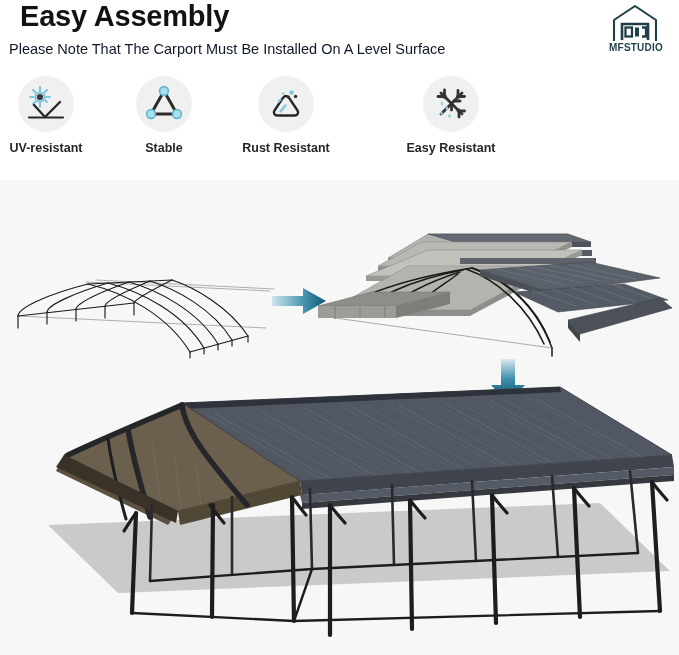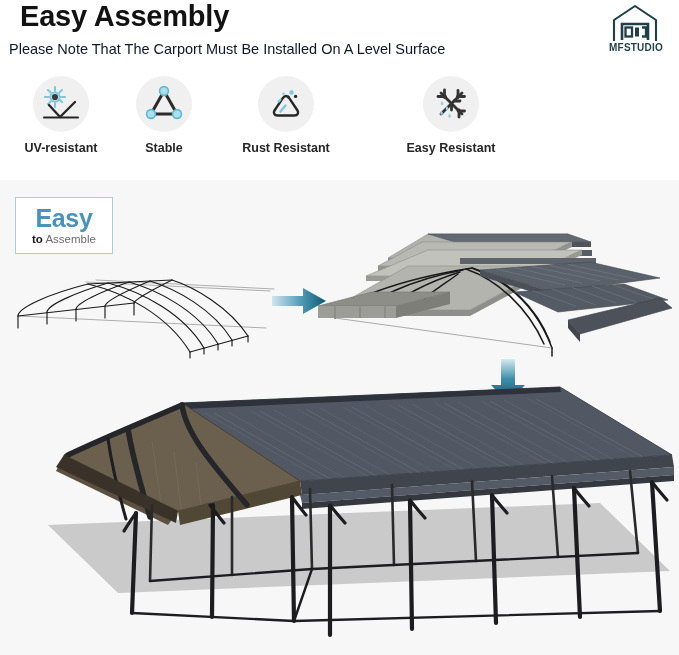--- a/index.html
+++ b/index.html
@@ -35,21 +35,21 @@
   .feature { position: absolute; top: 0; text-align: center; }
   .feature .disc {
     width: 56px; height: 56px; border-radius: 50%;
     background: #f0f0f0; margin: 4px auto 0;
     display: flex; align-items: center; justify-content: center;
   }
   .feature .flabel {
     margin-top: 9px; font-size: 12.5px; font-weight: bold; color: #262626;
     white-space: nowrap;
   }
-  #feat-0 { left: 15px;   width: 92px; }
+  #feat-0 { left: 0px;   width: 92px; }
   #feat-1 { left: 120px; width: 88px; }
   #feat-2 { left: 230px; width: 112px; }
   #feat-3 { left: 392px; width: 118px; }
 
   
   .panel {
     position: absolute; left: 0; top: 180px; width: 679px; height: 475px;
     background: #f7f7f7;
   }
 
@@ -175,24 +175,20 @@
           </g>
         </svg>
       </div>
       <div class="flabel">Easy Resistant</div>
     </div>
 
   </div>
 
   <div class="panel">
 
-    <div class="badge">
-      <div class="badge-easy">Easy</div>
-      <div class="badge-sub"><b>to</b><span> Assemble</span></div>
-    </div>
 
     <div class="diagram-frame">
       <svg width="268" height="90" viewBox="0 0 268 90">
         <g fill="none" stroke="#1a1a1a" stroke-width="1.15" stroke-linecap="round">
 
           <g stroke="#9a9a9a" stroke-width=".8">
             <line x1="10" y1="48" x2="258" y2="60"></line>
             <line x1="78" y1="14" x2="262" y2="23"></line>
             <line x1="88" y1="12" x2="266" y2="21"></line>
           </g>

